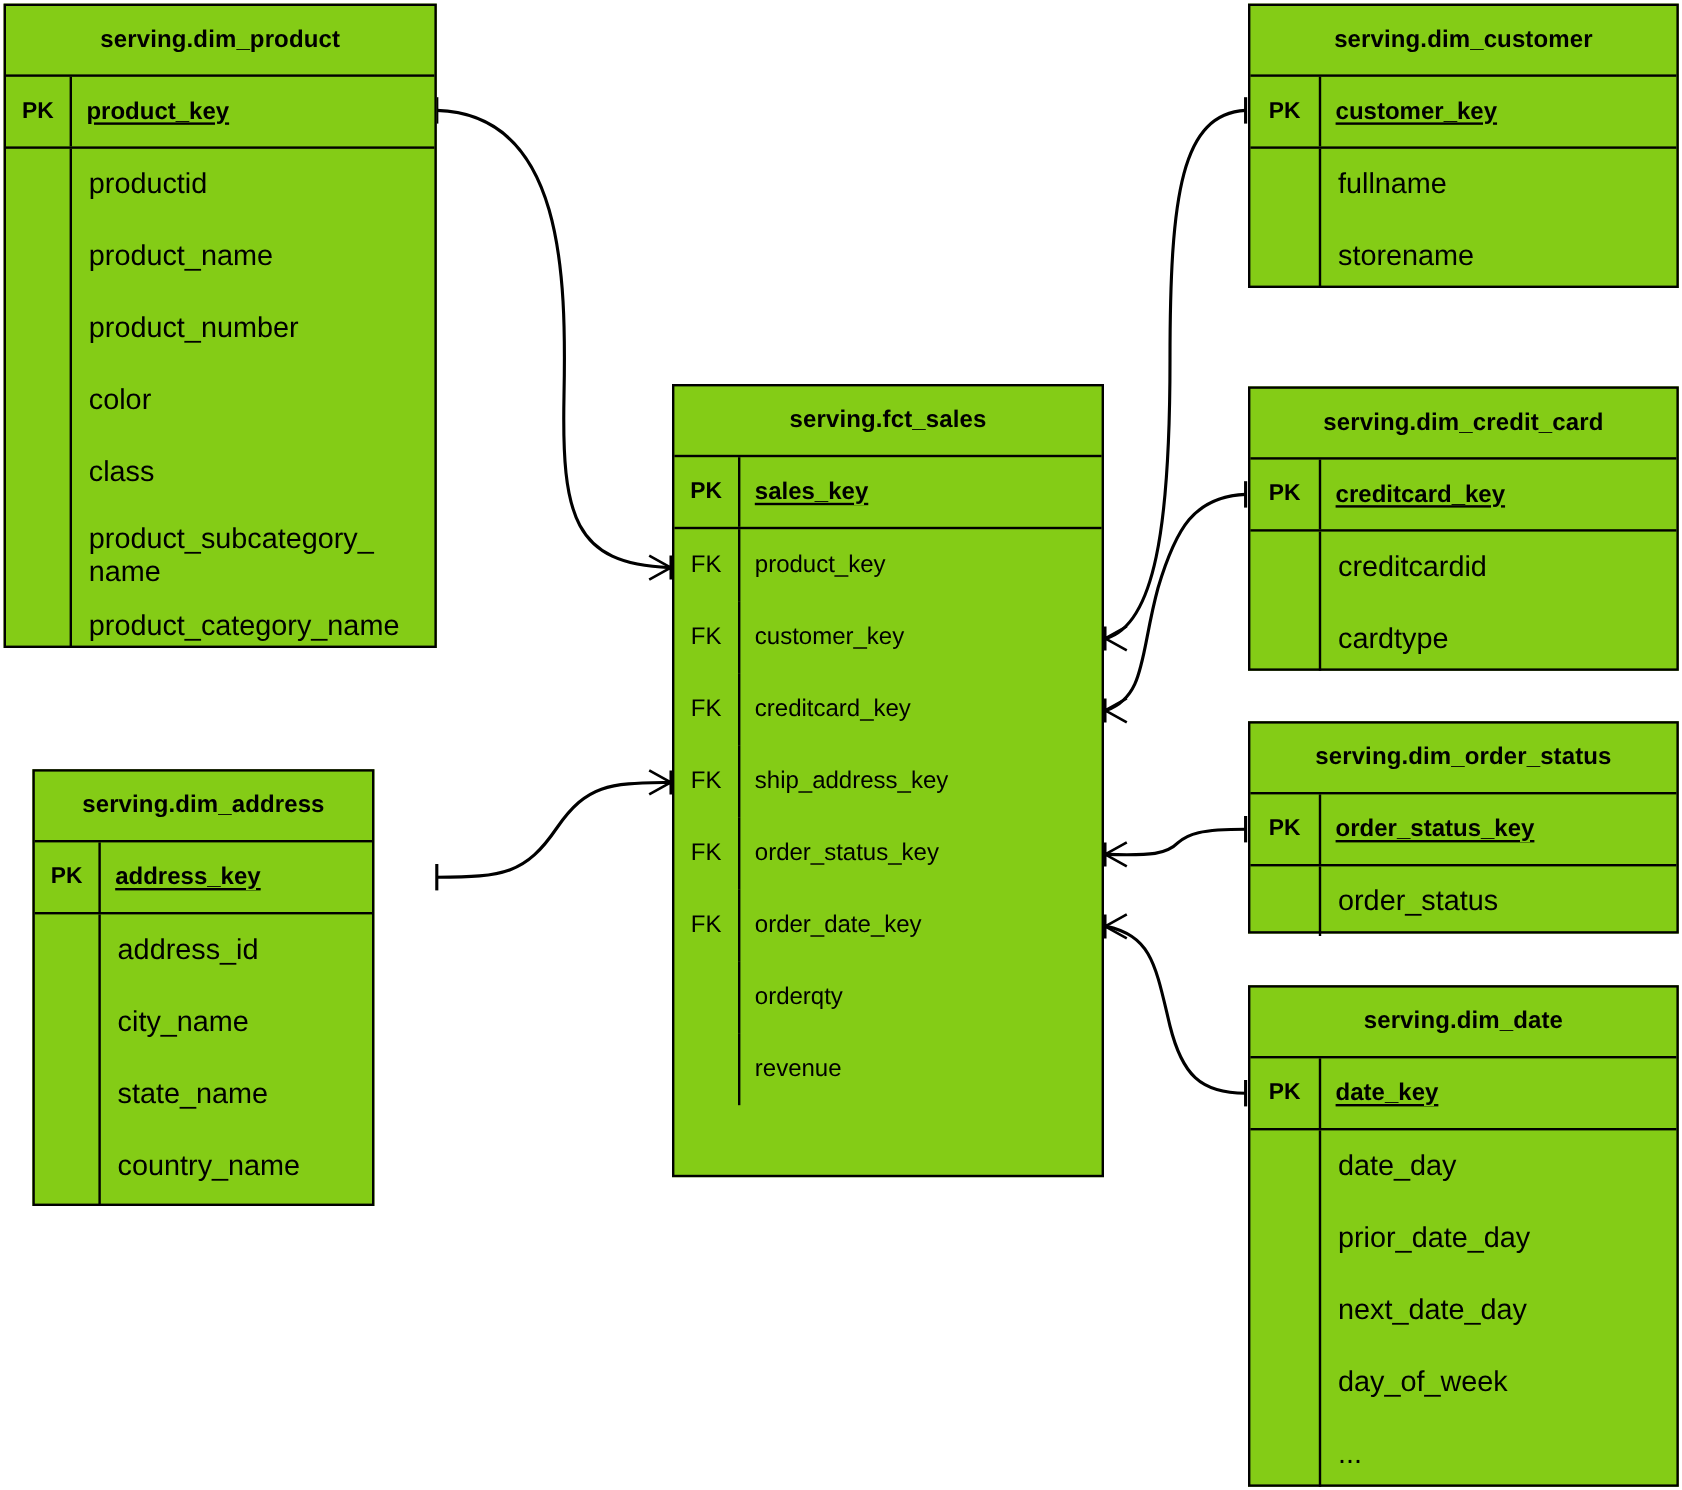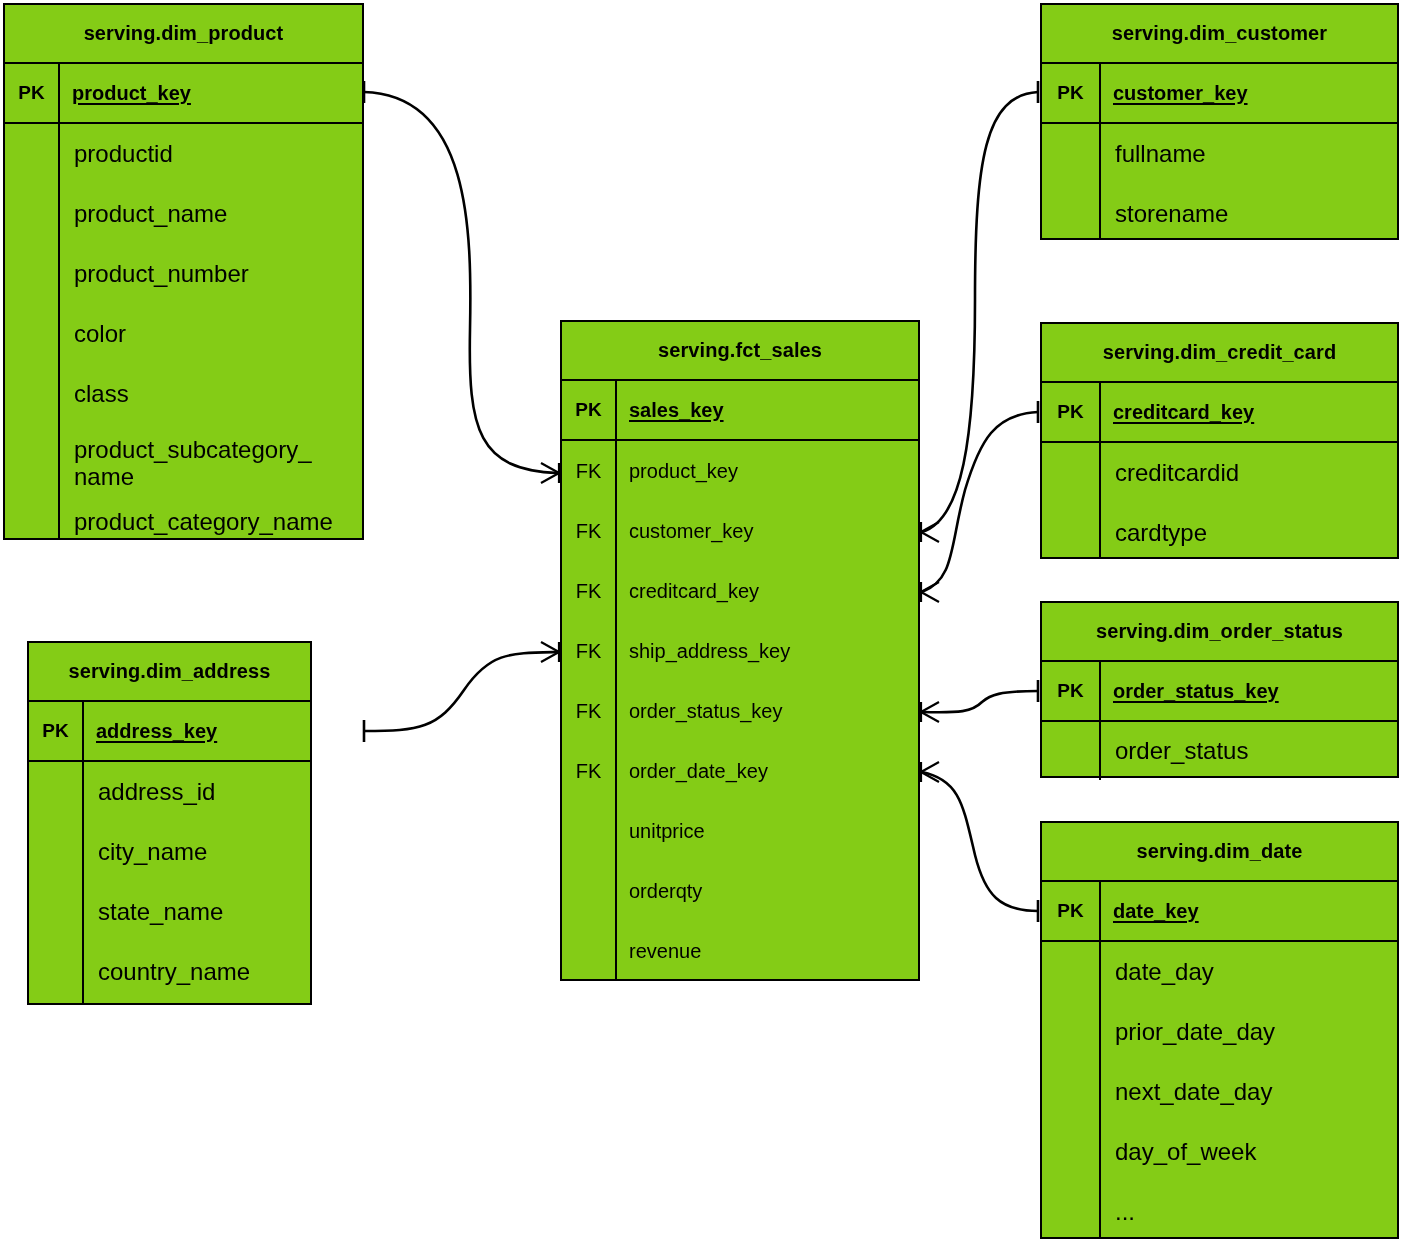--- a/index.html
+++ b/index.html
@@ -236,24 +236,20 @@
       <div class="fkrow">
         <div class="k" style="width:55px;">FK</div>
         <div class="n">order_status_key</div>
       </div>
       <div class="fkrow">
         <div class="k" style="width:55px;">FK</div>
         <div class="n">order_date_key</div>
       </div>
       <div class="fkrow">
         <div class="k" style="width:55px;"></div>
-        <div class="n">unitprice</div>
-      </div>
-      <div class="fkrow">
-        <div class="k" style="width:55px;"></div>
         <div class="n">orderqty</div>
       </div>
       <div class="fkrow">
         <div class="k" style="width:55px;"></div>
         <div class="n">revenue</div>
       </div>
     </div>
   </div>
 
   <div class="entity" style="left:1040px; top:3px; width:359px; height:237px;">

